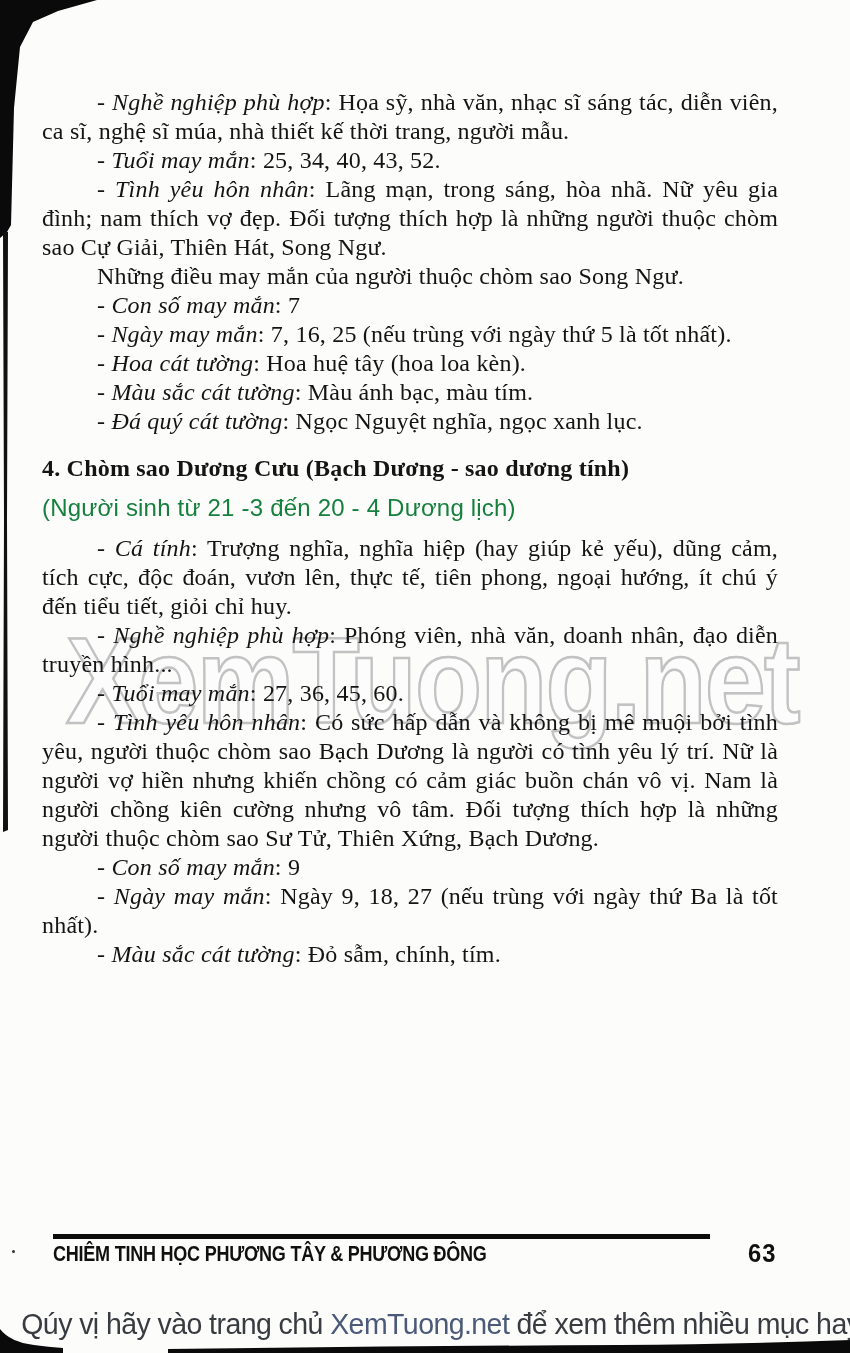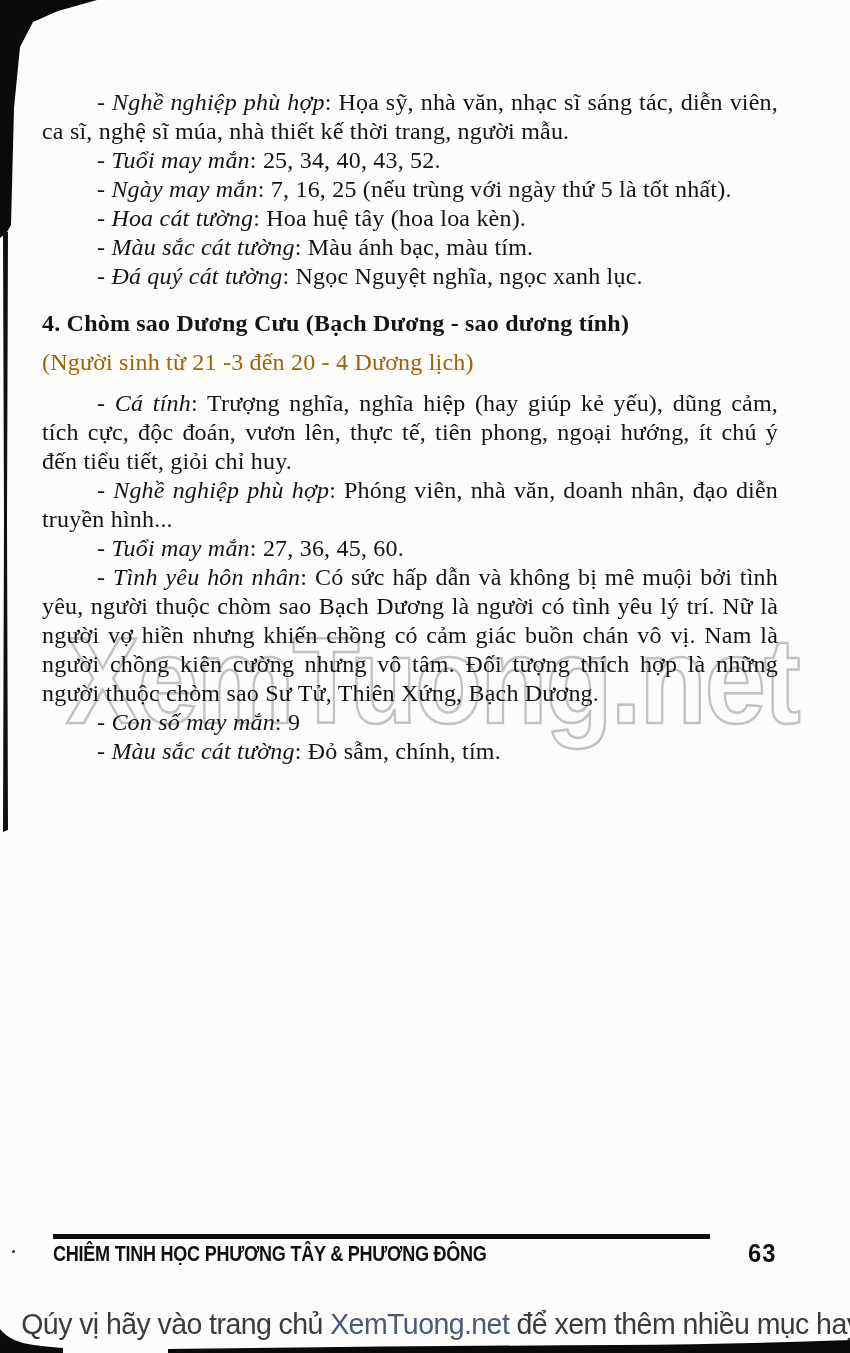--- a/index.html
+++ b/index.html
@@ -23,23 +23,23 @@
   .content p{margin:0;font-size:24px;line-height:29px;letter-spacing:.2px;
     text-align:justify;text-indent:55px;}
   .lbl{font-style:italic;}
 
   .sec-heading{
     font-size:29px;line-height:35px;font-weight:700;text-align:center;
     text-indent:0 !important;letter-spacing:-.4px;margin-top:18px !important;
     text-align:center;
   }
   .sec-subtitle{
-    font-family:Liberation Serif, serif;font-size:22px;line-height:27px;
+    font-family:Liberation Sans, sans-serif;font-size:22px;line-height:27px;
     text-align:center;text-indent:0 !important;letter-spacing:-.2px;
-    margin:10px 0 12px 0 !important;color:#a16207;
+    margin:10px 0 12px 0 !important;color:#15803d;
   }
 
   
   .footer-rule{position:absolute;left:53px;top:1234px;width:657px;height:5px;background:#0c0c0c;z-index:3;}
   .footer-title{
     position:absolute;left:53px;top:1242px;z-index:3;color:#101010;
     font-family:"Liberation Sans",sans-serif;font-weight:700;font-size:22px;line-height:24px;
     transform:scaleX(.82);transform-origin:left center;letter-spacing:-.3px;white-space:nowrap;
   }
   .footer-pagenum{
@@ -65,33 +65,37 @@
 <body>
 
 <div class="page">
 
   <div class="watermark">XemTuong.net</div>
 
   <div class="content">
 
     <p><span class="lbl">- Nghề nghiệp phù hợp</span><span>: Họa sỹ, nhà văn, nhạc sĩ sáng tác, diễn viên, ca sĩ, nghệ sĩ múa, nhà thiết kế thời trang, người mẫu.</span></p>
     <p><span class="lbl">- Tuổi may mắn</span><span>: 25, 34, 40, 43, 52.</span></p>
+    <p><span class="lbl">- Tình yêu hôn nhân</span><span>: Lãng mạn, trong sáng, hòa nhã. Nữ yêu gia đình; nam thích vợ đẹp. Đối tượng thích hợp là những người thuộc chòm sao Cự Giải, Thiên Hát, Song Ngư.</span></p>
+    <p><span class="lbl"></span><span>Những điều may mắn của người thuộc chòm sao Song Ngư.</span></p>
+    <p><span class="lbl">- Con số may mắn</span><span>: 7</span></p>
     <p><span class="lbl">- Ngày may mắn</span><span>: 7, 16, 25 (nếu trùng với ngày thứ 5 là tốt nhất).</span></p>
     <p><span class="lbl">- Hoa cát tường</span><span>: Hoa huệ tây (hoa loa kèn).</span></p>
     <p><span class="lbl">- Màu sắc cát tường</span><span>: Màu ánh bạc, màu tím.</span></p>
     <p><span class="lbl">- Đá quý cát tường</span><span>: Ngọc Nguyệt nghĩa, ngọc xanh lục.</span></p>
 
     <p class="sec-heading">4. Chòm sao Dương Cưu (Bạch Dương - sao dương tính)</p>
     <p class="sec-subtitle">(Người sinh từ 21 -3 đến 20 - 4 Dương lịch)</p>
 
     <p><span class="lbl">- Cá tính</span><span>: Trượng nghĩa, nghĩa hiệp (hay giúp kẻ yếu), dũng cảm, tích cực, độc đoán, vươn lên, thực tế, tiên phong, ngoại hướng, ít chú ý đến tiểu tiết, giỏi chỉ huy.</span></p>
     <p><span class="lbl">- Nghề nghiệp phù hợp</span><span>: Phóng viên, nhà văn, doanh nhân, đạo diễn truyền hình...</span></p>
     <p><span class="lbl">- Tuổi may mắn</span><span>: 27, 36, 45, 60.</span></p>
     <p><span class="lbl">- Tình yêu hôn nhân</span><span>: Có sức hấp dẫn và không bị mê muội bởi tình yêu, người thuộc chòm sao Bạch Dương là người có tình yêu lý trí. Nữ là người vợ hiền nhưng khiến chồng có cảm giác buồn chán vô vị. Nam là người chồng kiên cường nhưng vô tâm. Đối tượng thích hợp là những người thuộc chòm sao Sư Tử, Thiên Xứng, Bạch Dương.</span></p>
     <p><span class="lbl">- Con số may mắn</span><span>: 9</span></p>
+    <p><span class="lbl">- Ngày may mắn</span><span>: Ngày 9, 18, 27 (nếu trùng với ngày thứ Ba là tốt nhất).</span></p>
     <p><span class="lbl">- Màu sắc cát tường</span><span>: Đỏ sẫm, chính, tím.</span></p>
   </div>
 
   <div class="footer-rule"></div>
   <div class="footer-dot"></div>
   <div class="footer-title">CHIÊM TINH HỌC PHƯƠNG TÂY &amp; PHƯƠNG ĐÔNG</div>
   <div class="footer-pagenum">63</div>
 
   <div class="banner"><span>Qúy vị hãy vào trang chủ </span><span class="brand">XemTuong.net</span><span> để xem thêm nhiều mục hay khác</span></div>
 

